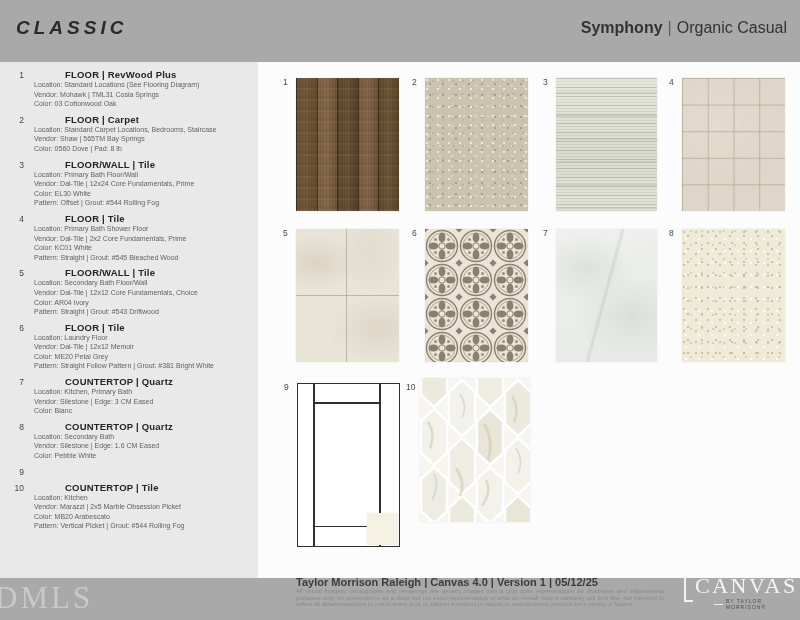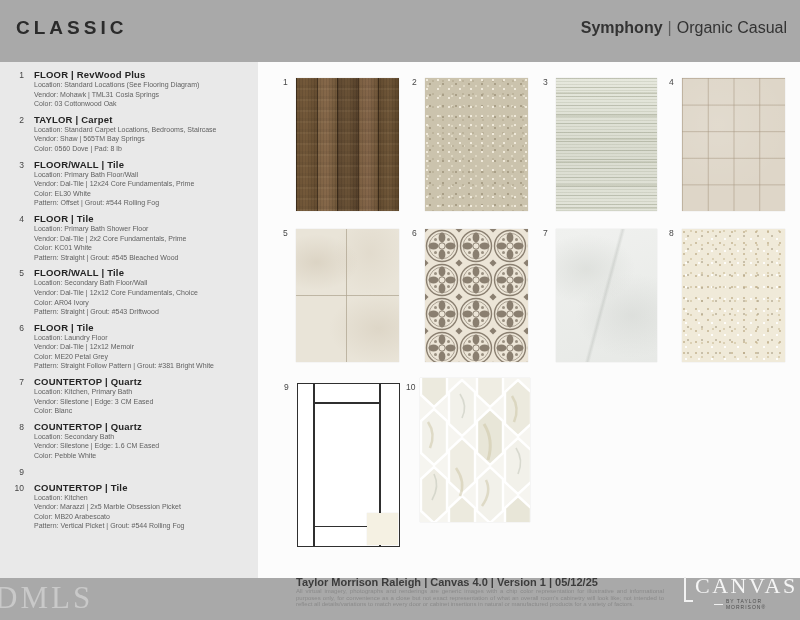--- a/index.html
+++ b/index.html
@@ -3,32 +3,32 @@
 <meta charset="utf-8">
 <style>
   * { margin:0; padding:0; box-sizing:border-box; }
   html,body { background:#8f8f8f; }
   .page {
     position:relative; width:800px; height:620px; overflow:hidden;
     background:#a9a9a9; font-family:"Liberation Sans", sans-serif;
   }
   
   .header-title { position:absolute; left:16px; top:17px; font-size:19px; font-weight:bold;
-    letter-spacing:4px; color:#2b2b2b; }
+    letter-spacing:4px; color:#2b2b2b;font-style:italic; }
   .header-right { position:absolute; right:13px; top:19px; font-size:16px; color:#333; }
   .header-right .collection { font-weight:bold; }
   .header-right .divider { color:#5e5e5e; font-weight:normal; padding:0 5px; }
 
   
   .list-panel { position:absolute; left:0; top:62px; width:258px; height:516px;
     background:#e9e9e9; padding:7px 4px 0 0; }
   .spec-item { display:flex; margin-bottom:5px; }
   .spec-num { flex:0 0 24px; width:24px; text-align:right; font-size:8.5px; color:#454545; padding-top:1px; }
   .spec-body { margin-left:10px; }
-  .spec-title { font-size:9.5px; font-weight:bold; color:#242424; line-height:11px; letter-spacing:.2px; }
+  .spec-title { font-size:9.5px; font-weight:bold; color:#242424; line-height:11px; letter-spacing:.2px;margin-left:31px; }
   .detail-line { font-size:7px; color:#616161; line-height:9.6px; }
 
   
   .board { position:absolute; left:258px; top:62px; width:542px; height:516px; background:#fcfcfc; }
   .swatch { position:absolute; box-shadow:0 0 1px rgba(0,0,0,.18); }
   .swatch-label { position:absolute; font-size:8.5px; color:#474747; }
 
   
   .sw1 { left:38px; top:16px; width:103px; height:133px;
     background-image:
@@ -141,21 +141,21 @@
             <div class="detail-line">Location: Standard Locations (See Flooring Diagram)</div>
             <div class="detail-line">Vendor: Mohawk | TML31 Cosia Springs</div>
             <div class="detail-line">Color: 03 Cottonwood Oak</div>
           </div>
         </div>
       </div>
 
       <div class="spec-item">
         <div class="spec-num">2</div>
         <div class="spec-body">
-          <div class="spec-title">TAYLOR | Carpet</div>
+          <div class="spec-title">FLOOR | Carpet</div>
           <div>
             <div class="detail-line">Location: Standard Carpet Locations, Bedrooms, Staircase</div>
             <div class="detail-line">Vendor: Shaw | 565TM Bay Springs</div>
             <div class="detail-line">Color: 0560 Dove | Pad: 8 lb</div>
           </div>
         </div>
       </div>
 
       <div class="spec-item">
         <div class="spec-num">3</div>

